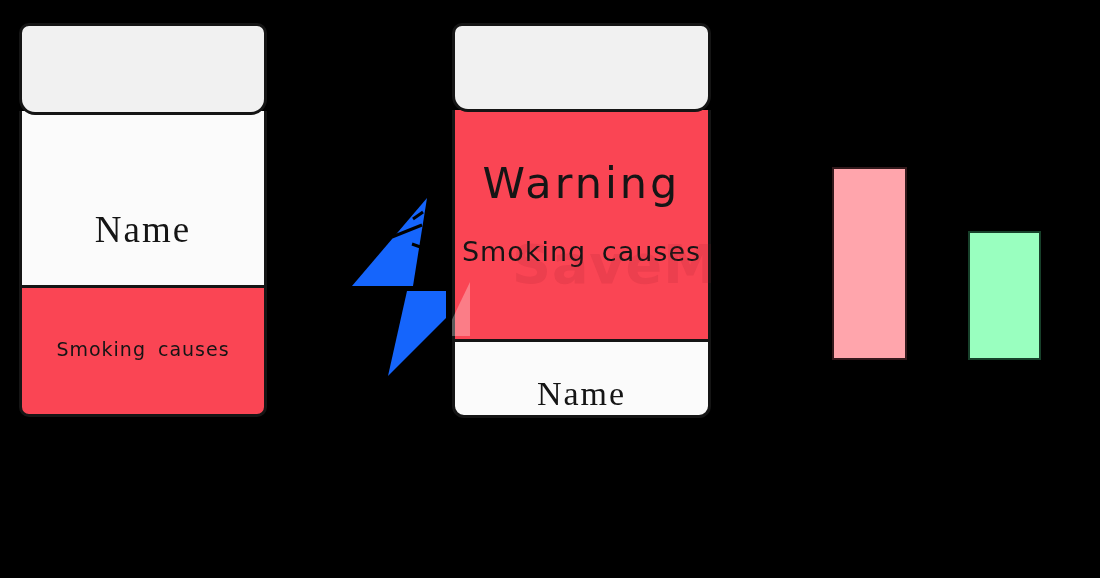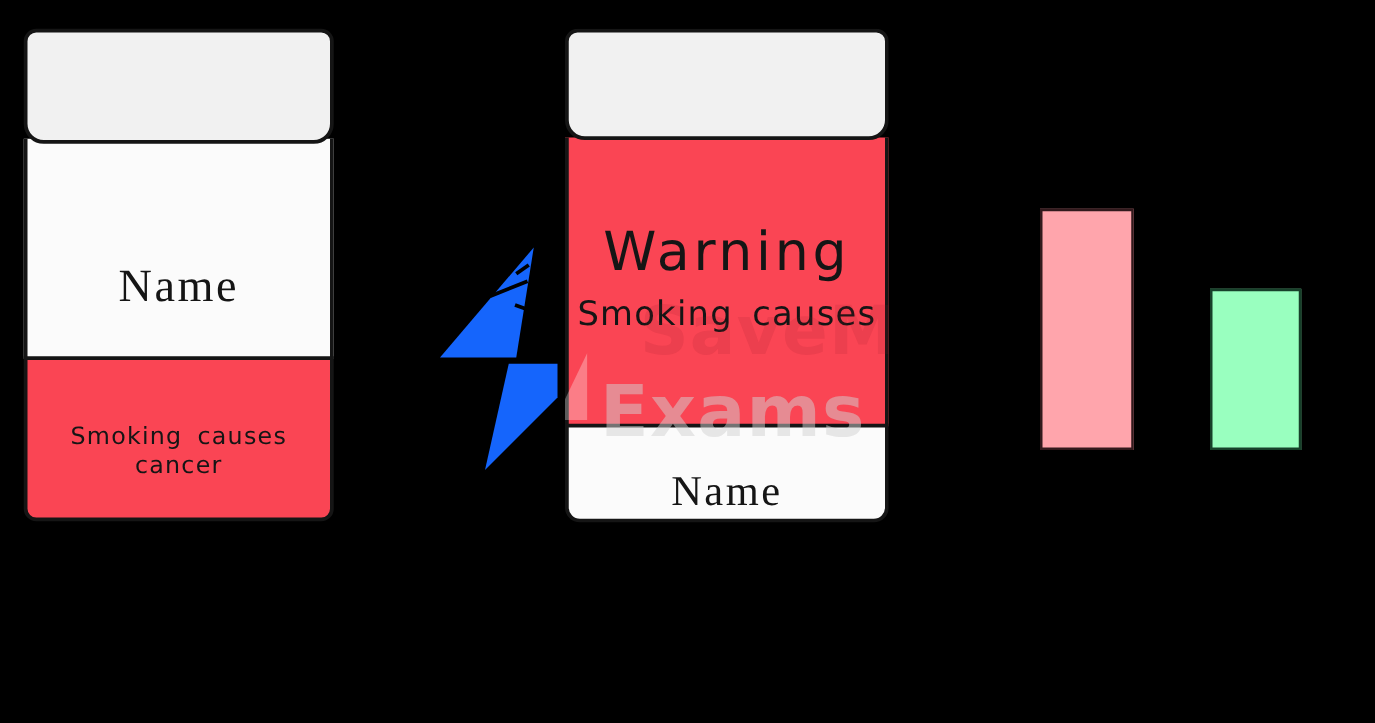--- a/index.html
+++ b/index.html
@@ -12,21 +12,21 @@
   .lid{
     background:#f1f1f1;border:3px solid #151515;
     border-radius:10px 10px 16px 16px;z-index:3;
   }
   .body-mid{background:#fbfbfb;border-left:3px solid #151515;border-right:3px solid #151515;z-index:1;}
   .red{background:#fa4554;}
   .txt{position:absolute;left:0;width:100%;text-align:center;z-index:4;}
   .name-label{font-size:37px;letter-spacing:2px;font-family:Liberation Serif, serif;}
   .warn-small{font-size:19px;line-height:23px;letter-spacing:1px;word-spacing:5px;}
   .warn-mid{font-size:27px;line-height:31px;letter-spacing:1px;word-spacing:6px;}
-  .warn-title{font-size:43px;letter-spacing:3px;word-spacing:6px;margin-top:19px;}
+  .warn-title{font-size:43px;letter-spacing:3px;word-spacing:6px;}
   .bar{position:absolute;box-sizing:border-box;}
   .watermark{position:absolute;z-index:6;pointer-events:none;font-weight:bold;white-space:nowrap;}
   .wm-top{font-size:54px;color:rgba(150,20,35,0.13);letter-spacing:1px;}
   .wm-main{font-size:57px;color:rgba(210,210,210,0.50);letter-spacing:1px;}
   .wm-chevron{
     position:absolute;z-index:6;pointer-events:none;
     width:26px;height:54px;background:rgba(255,255,255,0.30);
     clip-path:polygon(0% 100%,100% 0%,100% 100%);
   }
   svg{position:absolute;}
@@ -36,21 +36,20 @@
 
 <div id="stage">
 
   <div class="pack" style="left:19px;top:23px;width:248px;height:394px;">
     <div class="pack-section body-mid" style="left:0;top:88px;width:248px;height:176px;"></div>
     <div class="pack-section red" style="left:0;top:262px;width:248px;height:132px;border:3px solid #151515;border-radius:0 0 10px 10px;z-index:2;"></div>
     <div class="pack-section lid" style="left:0;top:0;width:248px;height:92px;"></div>
     <div class="txt name-label" style="top:185px;">Name</div>
     <div class="txt warn-small" style="top:315px;">
       <div>Smoking causes</div>
-      <div>cancer</div>
     </div>
   </div>
 
   <svg style="left:345px;top:190px;z-index:2;" width="110" height="195" viewBox="0 0 110 195">
     <polygon points="82,8 68,96 7,96" fill="#1565fc"></polygon>
     <polygon points="62,101 101,101 101,128 43,186" fill="#1565fc"></polygon>
     <line x1="47" y1="47" x2="77" y2="35" stroke="#000" stroke-width="3"></line>
     <line x1="68" y1="29" x2="78" y2="22" stroke="#000" stroke-width="3"></line>
     <line x1="67" y1="54" x2="81" y2="59" stroke="#000" stroke-width="3"></line>
   </svg>
@@ -60,19 +59,18 @@
     <div class="pack-section" style="left:0;top:316px;width:259px;height:79px;background:#fbfbfb;border:3px solid #151515;border-radius:0 0 12px 12px;z-index:2;"></div>
     <div class="pack-section lid" style="left:0;top:0;width:259px;height:89px;"></div>
     <div class="txt warn-title" style="top:135px;">Warning</div>
     <div class="txt warn-mid" style="top:213px;">
       <div>Smoking causes</div>
     </div>
     <div class="txt name-label" style="top:352px;font-size:34px;">Name</div>
 
     <div class="wm-chevron" style="left:-8px;top:259px;"></div>
     <div class="watermark wm-top" style="left:60px;top:210px;">SaveMy</div>
-    <div class="watermark wm-main" style="left:28px;top:274px;">Exams</div>
   </div>
 
   <div class="bar" style="left:832px;top:167px;width:75px;height:193px;background:#ffa5ac;border:2px solid #32191c;"></div>
   <div class="bar" style="left:968px;top:231px;width:73px;height:129px;background:#99ffbf;border:2px solid #17402a;"></div>
 
 </div>
 
 </body></html>

